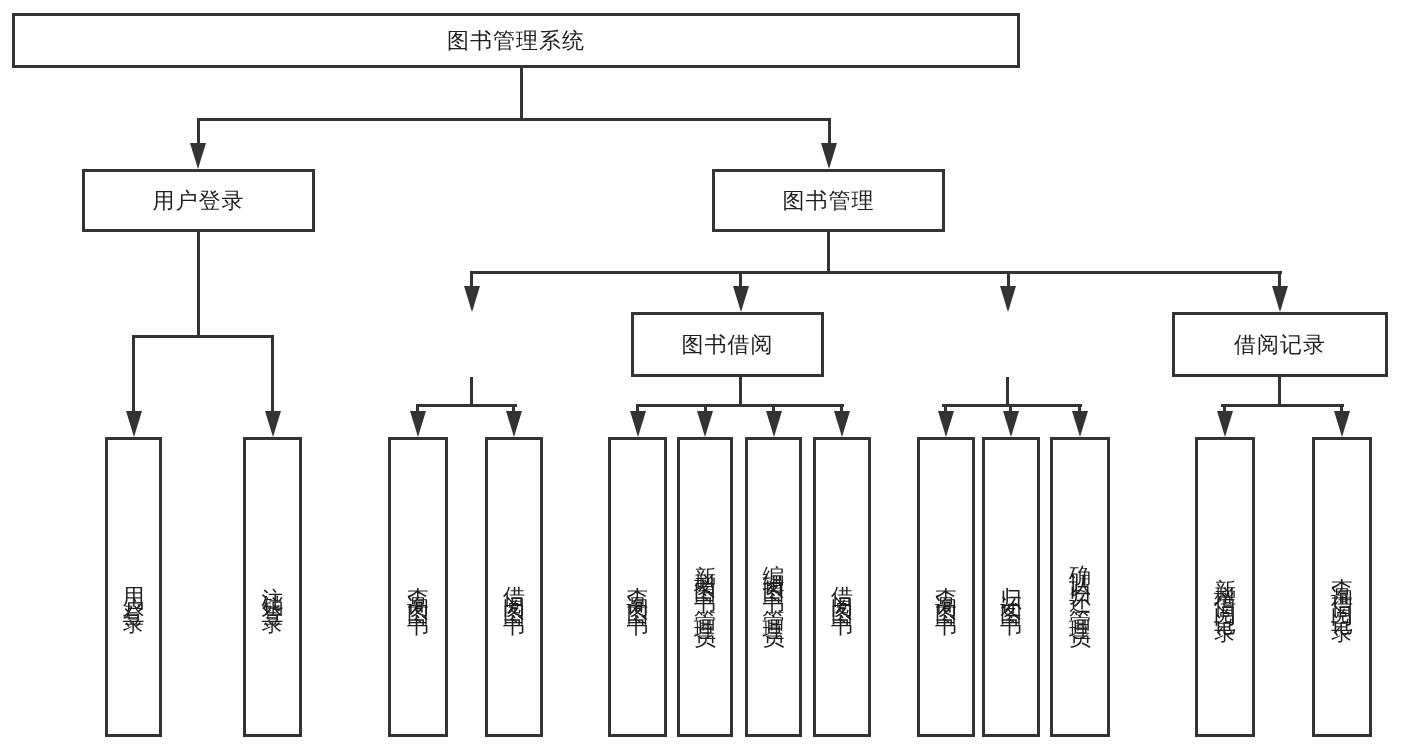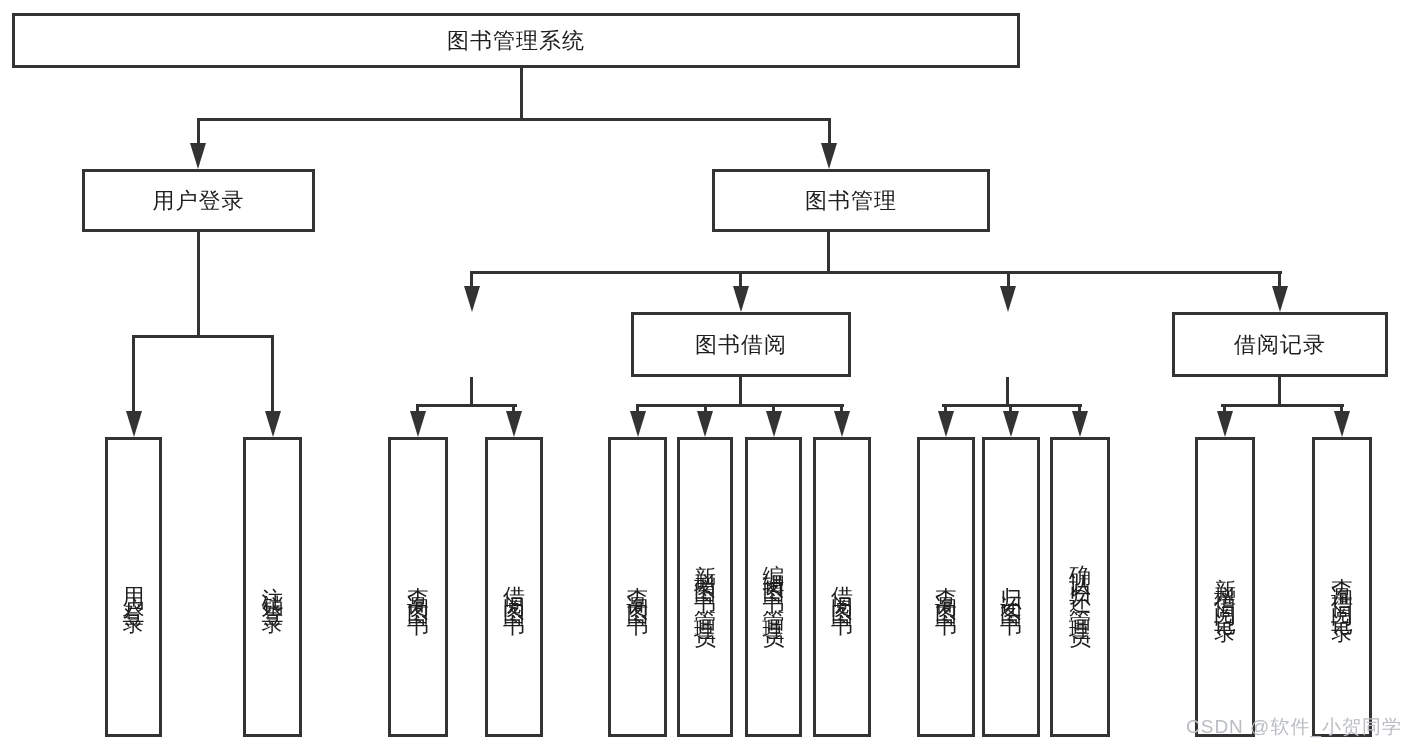--- a/index.html
+++ b/index.html
@@ -64,21 +64,21 @@
   <div class="line" style="left:520px; top:67px; width:3px; height:53px;"></div>
   <div class="line" style="left:197px; top:118px; width:634px; height:3px;"></div>
   <div class="line" style="left:197px; top:118px; width:3px; height:28px;"></div>
   <div class="arrow" style="left:190px; top:143px;"></div>
   <div class="line" style="left:828px; top:118px; width:3px; height:28px;"></div>
   <div class="arrow" style="left:821px; top:143px;"></div>
 
   <div class="node hbox" style="left:82px; top:169px; width:233px; height:63px;">
     <span>用户登录</span>
   </div>
-  <div class="node hbox" style="left:712px; top:169px; width:278px; height:63px;">
+  <div class="node hbox" style="left:712px; top:169px; width:233px; height:63px;">
     <span>图书管理</span>
   </div>
 
   <div class="line" style="left:197px; top:232px; width:3px; height:106px;"></div>
   <div class="line" style="left:132px; top:335px; width:141px; height:3px;"></div>
   <div class="line" style="left:132px; top:335px; width:3px; height:78px;"></div>
   <div class="arrow" style="left:126px; top:411px;"></div>
   <div class="line" style="left:271px; top:335px; width:3px; height:78px;"></div>
   <div class="arrow" style="left:265px; top:411px;"></div>
 
@@ -86,21 +86,21 @@
   <div class="line" style="left:470px; top:271px; width:812px; height:3px;"></div>
   <div class="line" style="left:470px; top:271px; width:3px; height:18px;"></div>
   <div class="arrow" style="left:464px; top:286px;"></div>
   <div class="line" style="left:739px; top:271px; width:3px; height:18px;"></div>
   <div class="arrow" style="left:733px; top:286px;"></div>
   <div class="line" style="left:1007px; top:271px; width:3px; height:18px;"></div>
   <div class="arrow" style="left:1000px; top:286px;"></div>
   <div class="line" style="left:1278px; top:271px; width:3px; height:18px;"></div>
   <div class="arrow" style="left:1272px; top:286px;"></div>
 
-  <div class="node hbox" style="left:631px; top:312px; width:220px; height:65px;">
+  <div class="node hbox" style="left:631px; top:312px; width:193px; height:65px;">
     <span>图书借阅</span>
   </div>
   <div class="node hbox" style="left:1172px; top:312px; width:216px; height:65px;">
     <span>借阅记录</span>
   </div>
 
   <div class="line" style="left:470px; top:377px; width:3px; height:30px;"></div>
   <div class="line" style="left:416px; top:404px; width:101px; height:3px;"></div>
   <div class="line" style="left:416px; top:404px; width:3px; height:10px;"></div>
   <div class="arrow" style="left:410px; top:411px;"></div>
@@ -171,15 +171,14 @@
     <span>确认归还（管理员）</span>
   </div>
 
   <div class="node leaf" style="left:1195px; top:437px; width:60px; height:300px;">
     <span>新增借阅记录</span>
   </div>
   <div class="node leaf" style="left:1312px; top:437px; width:60px; height:300px;">
     <span>查询借阅记录</span>
   </div>
 
-  <div class="watermark">CSDN @软件_小贺同学</div>
 
 </div>
 
 </body></html>

